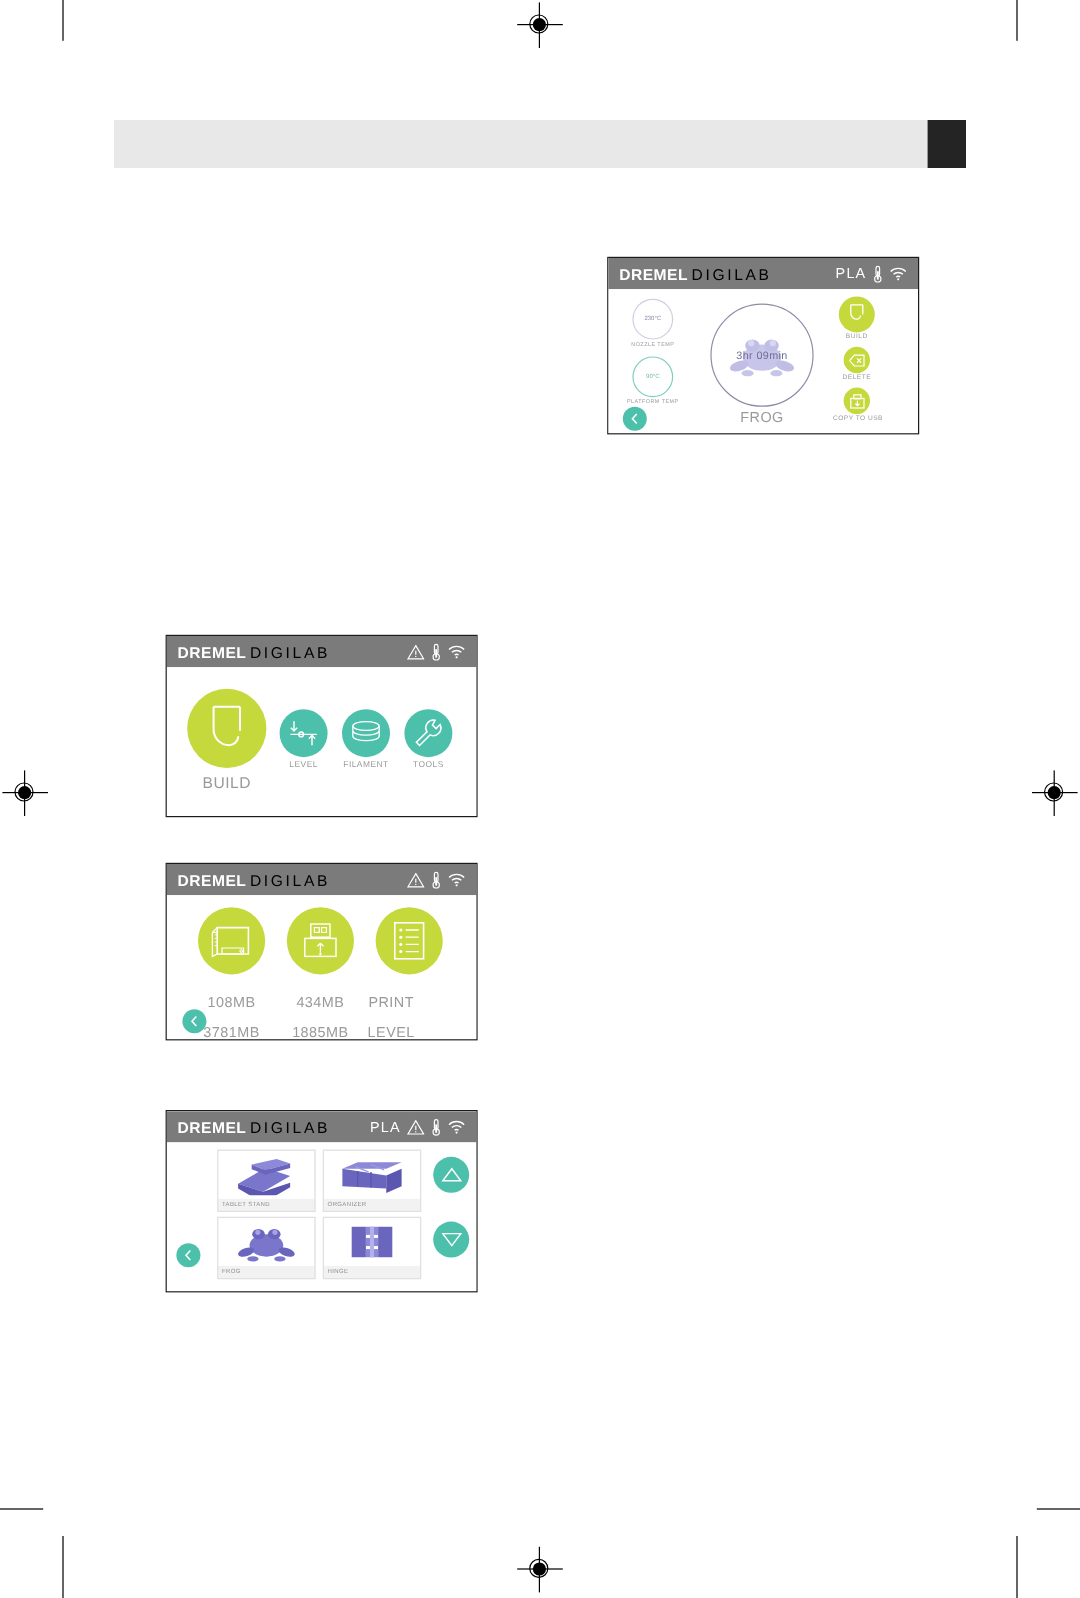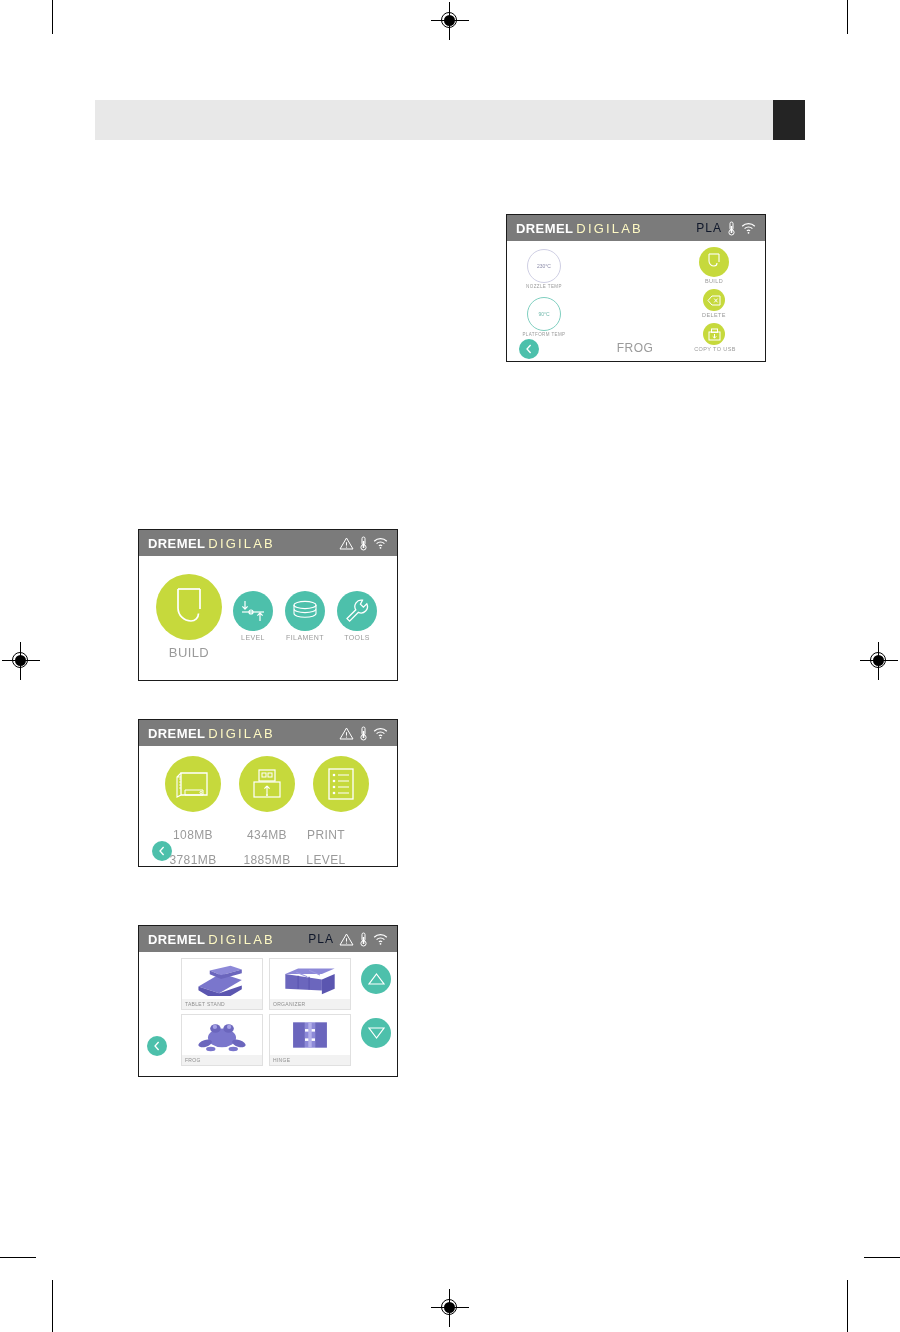--- a/index.html
+++ b/index.html
@@ -90,29 +90,29 @@
   .brand {
     font-size: 13px;
     letter-spacing: 0.5px;
     white-space: nowrap;
     font-weight: 700;
     color: #ffffff;
     display: flex;
     align-items: baseline;
   }
   .brand .b1 { color: #ffffff; font-weight: 700; letter-spacing: 0.4px; }
-  .brand .b2 { color: #fef9c3; font-weight: 400; letter-spacing: 2.2px; margin-left: 3px; }
+  .brand .b2 { color: #000000; font-weight: 400; letter-spacing: 2.2px; margin-left: 3px; }
   .topbar-right {
     margin-left: auto;
     display: flex;
     align-items: center;
     gap: 5px;
   }
   .mat-label {
-    color: #0f172a;
+    color: #ffffff;
     font-size: 12px;
     letter-spacing: 1px;
   }
   .screen-body {
     position: relative;
     width: 100%;
     height: calc(100% - 26px);
     background: #ffffff;
   }
 
@@ -282,20 +282,34 @@
     <div class="gauge nozzle" style="left:20px;top:8px;width:34px;height:34px;">
       <span>230°C</span>
     </div>
     <div class="cap" style="left:6px;top:44px;width:62px;font-size:4.5px;">NOZZLE TEMP</div>
 
     <div class="gauge platform" style="left:20px;top:56px;width:34px;height:34px;">
       <span>90°C</span>
     </div>
     <div class="cap" style="left:4px;top:92px;width:66px;font-size:4.5px;">PLATFORM TEMP</div>
 
+    <div class="center-circle" style="left:85px;top:12px;width:86px;height:86px;">
+      <svg class="frog-art" viewBox="0 0 64 44">
+        <ellipse cx="32" cy="24" rx="16" ry="11" fill="#9b97d8"></ellipse>
+        <ellipse cx="24" cy="14" rx="6" ry="5" fill="#8d89d0"></ellipse>
+        <ellipse cx="40" cy="14" rx="6" ry="5" fill="#8d89d0"></ellipse>
+        <circle cx="23" cy="12" r="2.6" fill="#b9b6e6"></circle>
+        <circle cx="41" cy="12" r="2.6" fill="#b9b6e6"></circle>
+        <ellipse cx="13" cy="31" rx="8" ry="4" fill="#8d89d0" transform="rotate(-18 13 31)"></ellipse>
+        <ellipse cx="51" cy="31" rx="8" ry="4" fill="#8d89d0" transform="rotate(18 51 31)"></ellipse>
+        <ellipse cx="20" cy="37" rx="5" ry="2.6" fill="#9b97d8"></ellipse>
+        <ellipse cx="44" cy="37" rx="5" ry="2.6" fill="#9b97d8"></ellipse>
+      </svg>
+      <span class="eta">3hr 09min</span>
+    </div>
     <div class="cap" style="left:85px;top:101px;width:86px;font-size:12px;color:#9a9a9a;">FROG</div>
 
     <div class="circ lime" style="left:192px;top:6px;width:30px;height:30px;">
       <svg width="16" height="18" viewBox="0 0 16 18">
           <path d="M3 1v7a5 5 0 0 0 5 5 3 3 0 0 0 3-3" fill="none" stroke="#fff" stroke-width="1.1"></path>
           <path d="M13 1v8" fill="none" stroke="#fff" stroke-width="1.1"></path>
           <path d="M3 1h10" fill="none" stroke="#fff" stroke-width="1.1"></path>
         </svg>
     </div>
     <div class="cap" style="left:182px;top:38px;width:50px;font-size:5.5px;">BUILD</div>

